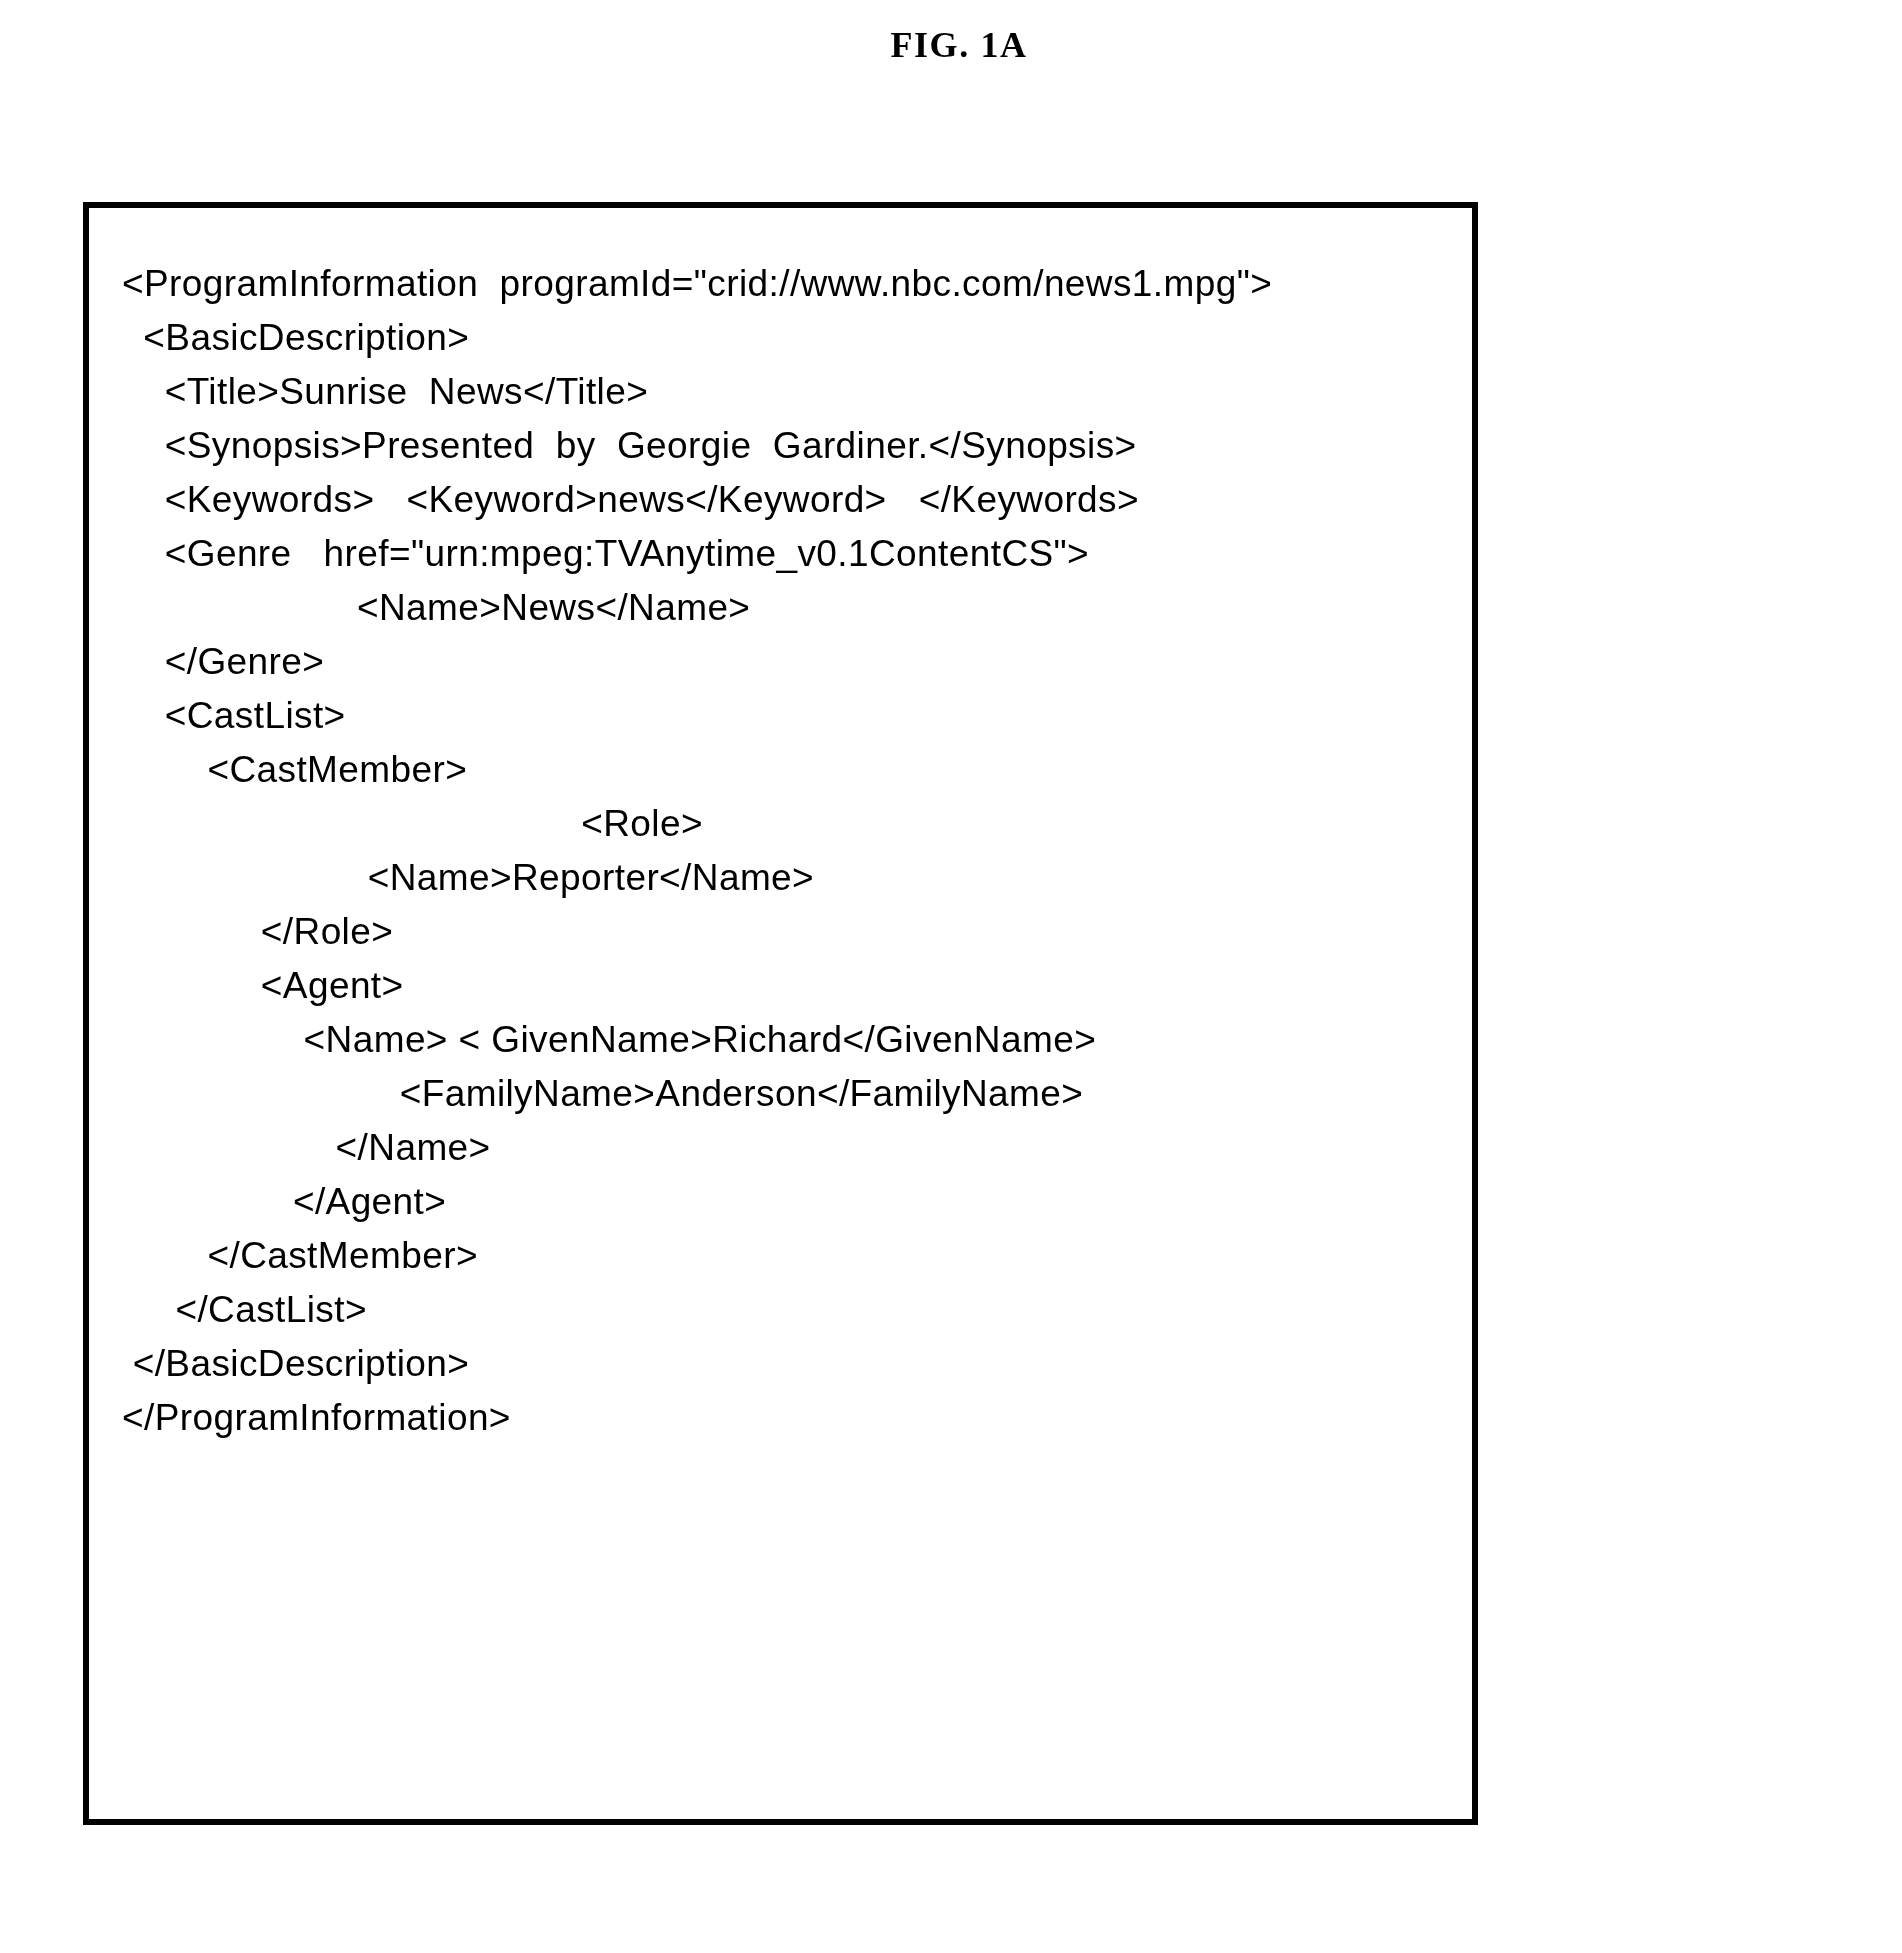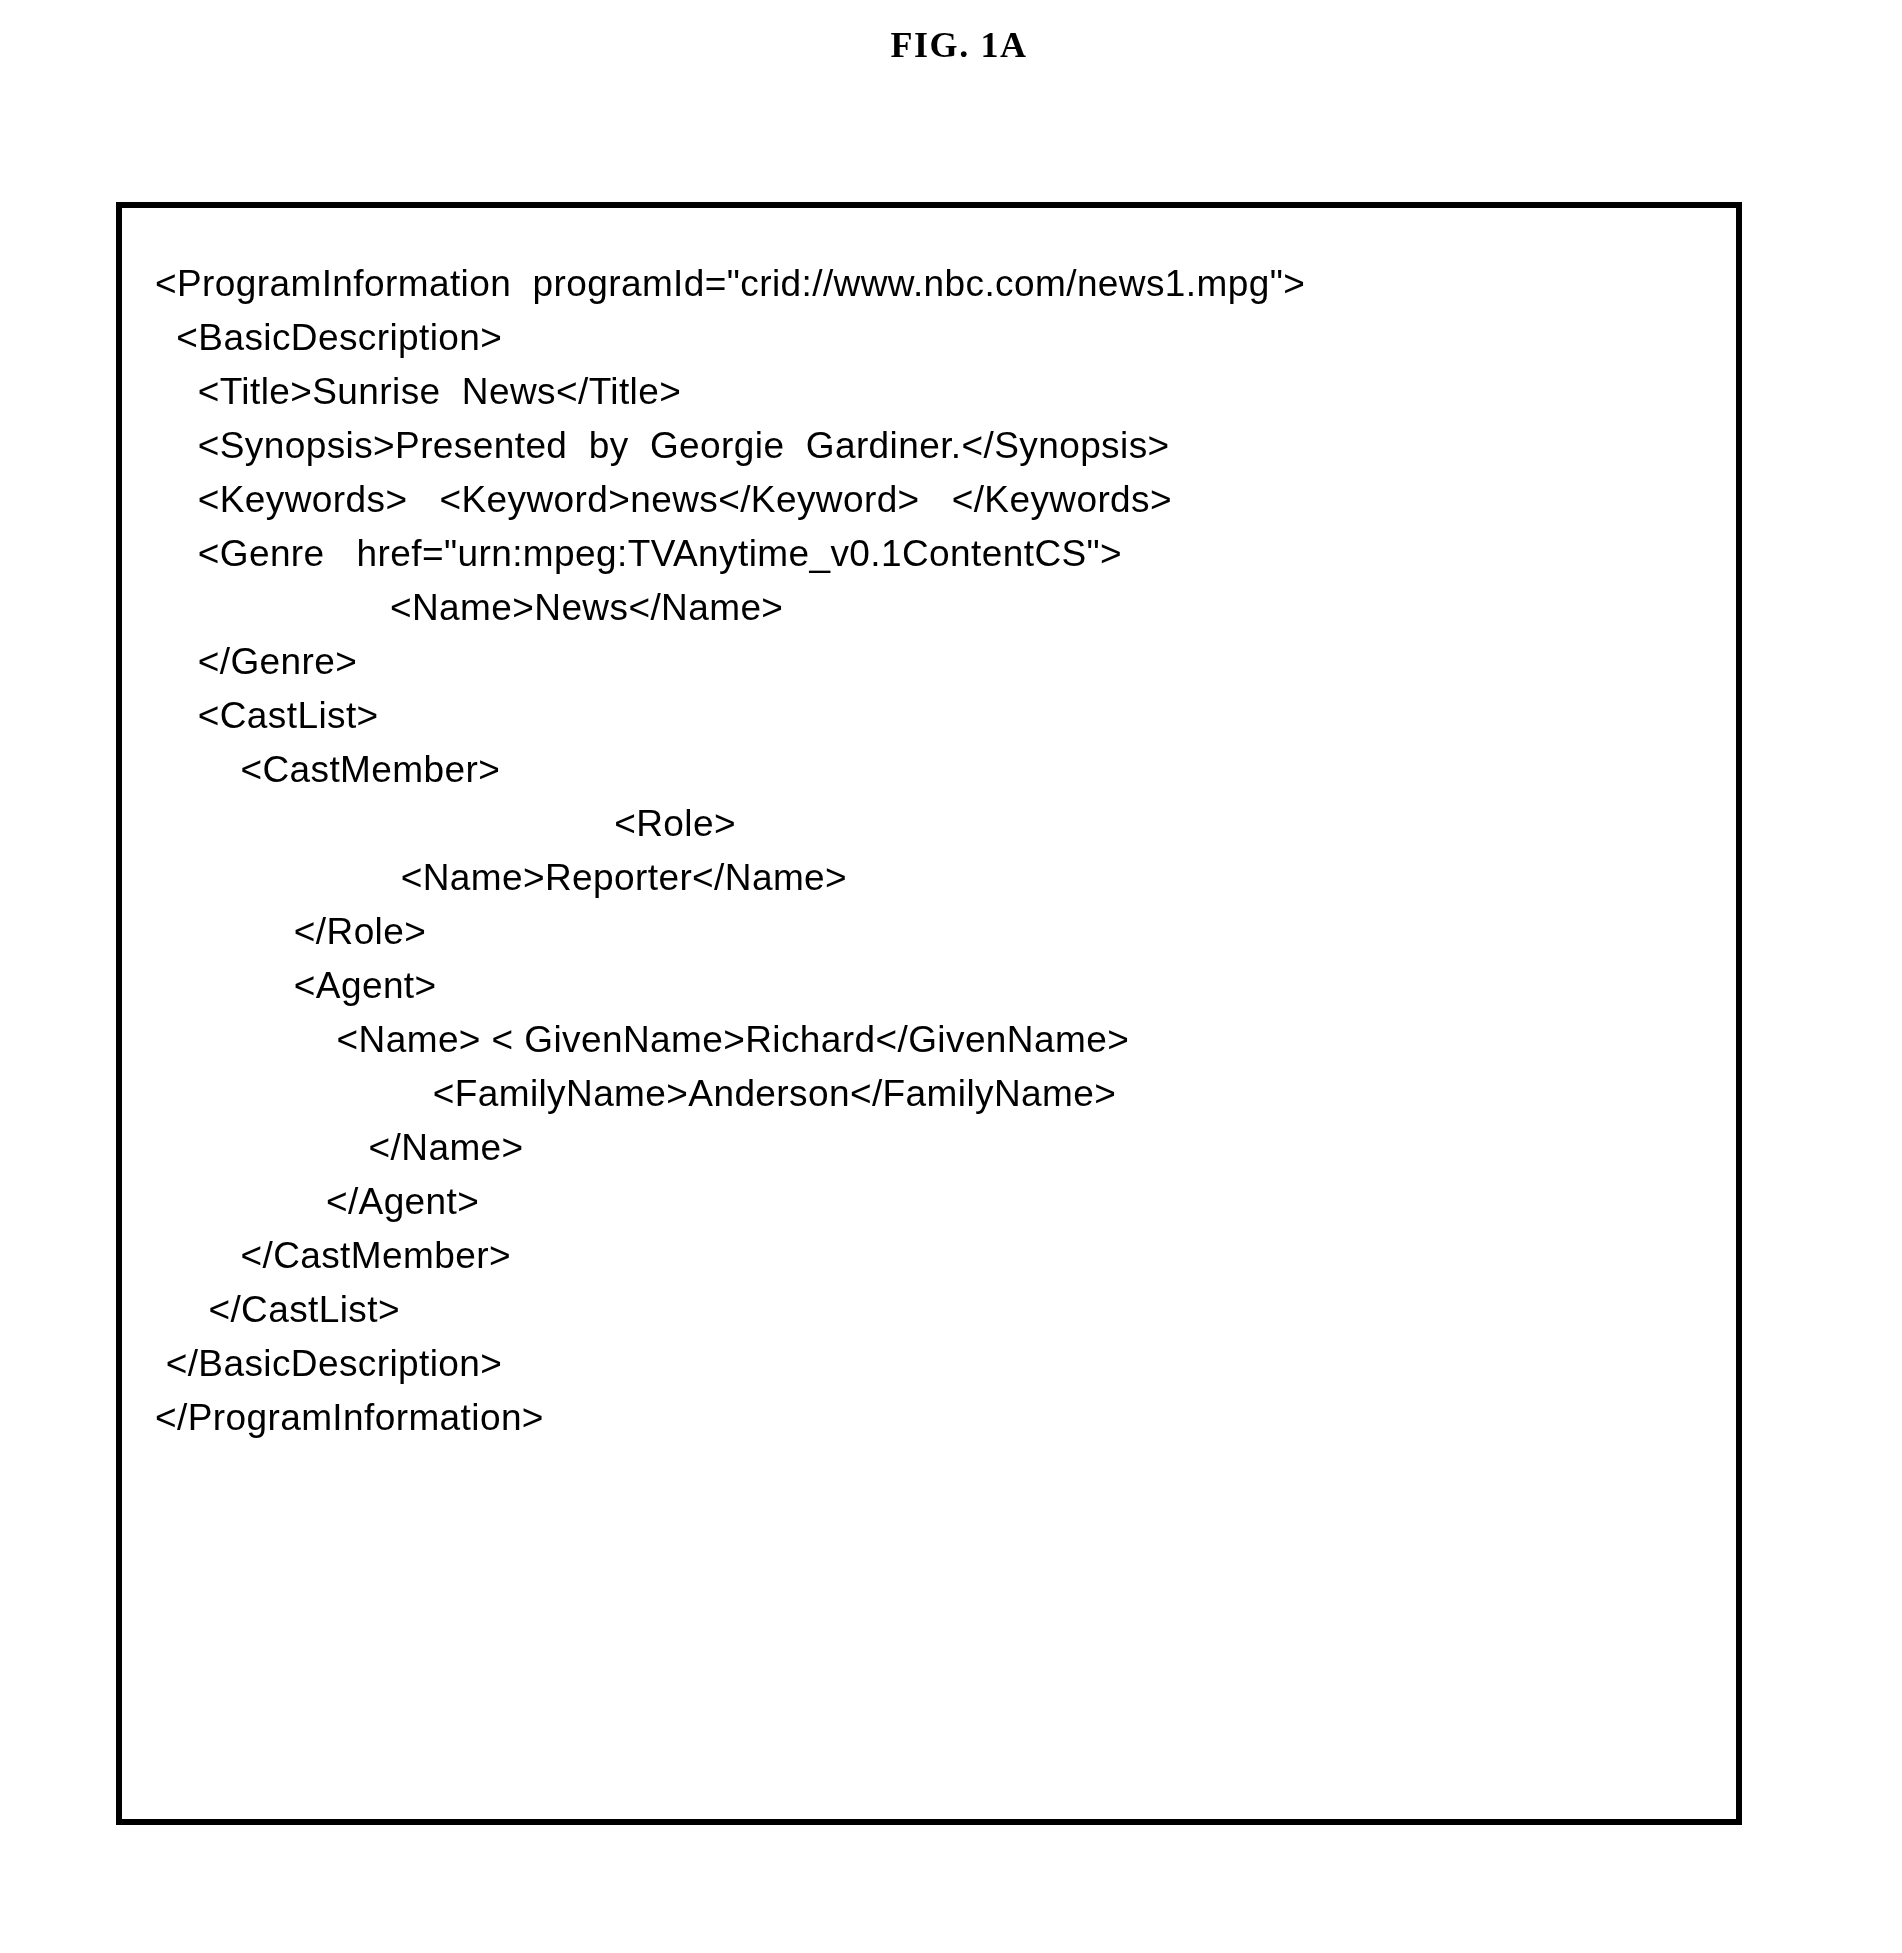--- a/index.html
+++ b/index.html
@@ -24,26 +24,25 @@
     text-align: center;
     font-size: 36px;
     font-weight: bold;
     font-family: "Times New Roman", serif;
     letter-spacing: 1.6px;
   }
   .code-box {
     position: absolute;
     top: 202px;
     left: 83px;
-    width: 1626px;
+    width: 1395px;
     height: 1623px;
     border: 6.5px solid #000000;
     box-sizing: border-box;
     padding: 57px 33px 38px 33px;
-    margin-left: 33px;
   }
   .code {
     font-family: "Arial", "Helvetica", sans-serif;
     font-size: 37px;
     line-height: 1.0;
     white-space: pre;
     letter-spacing: 0.4px;
   }
   .code .line {
     display: block;

